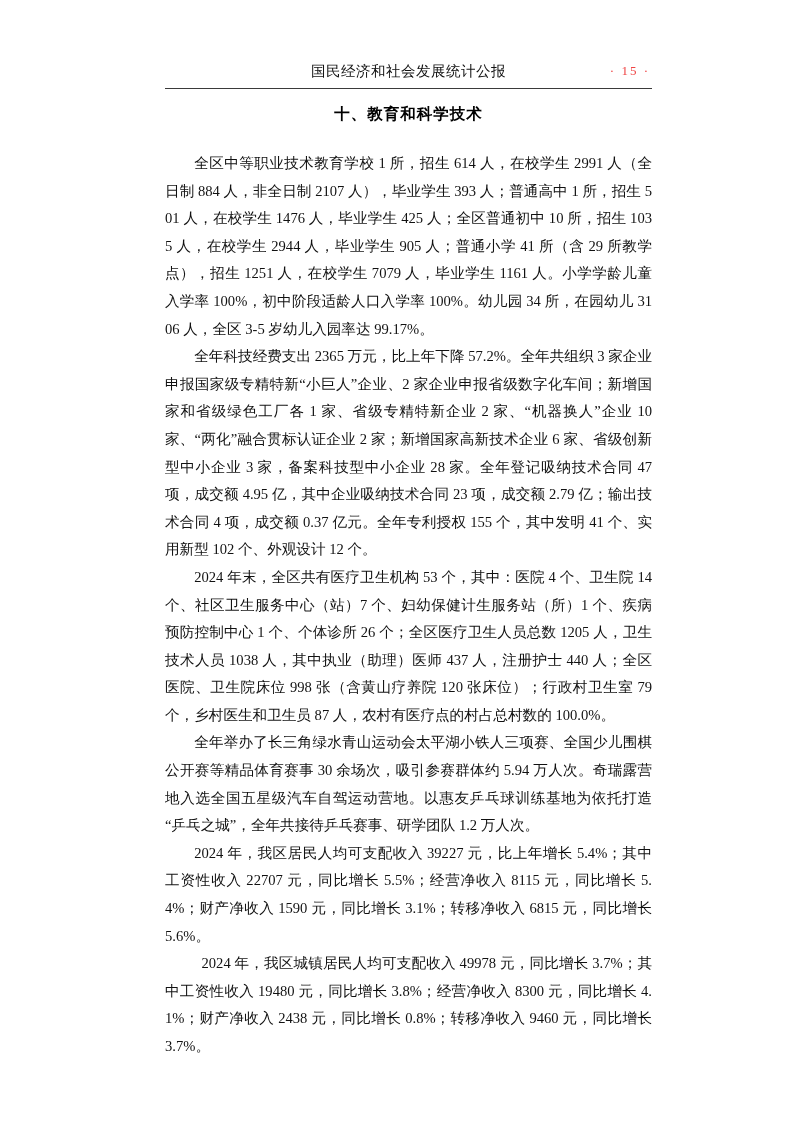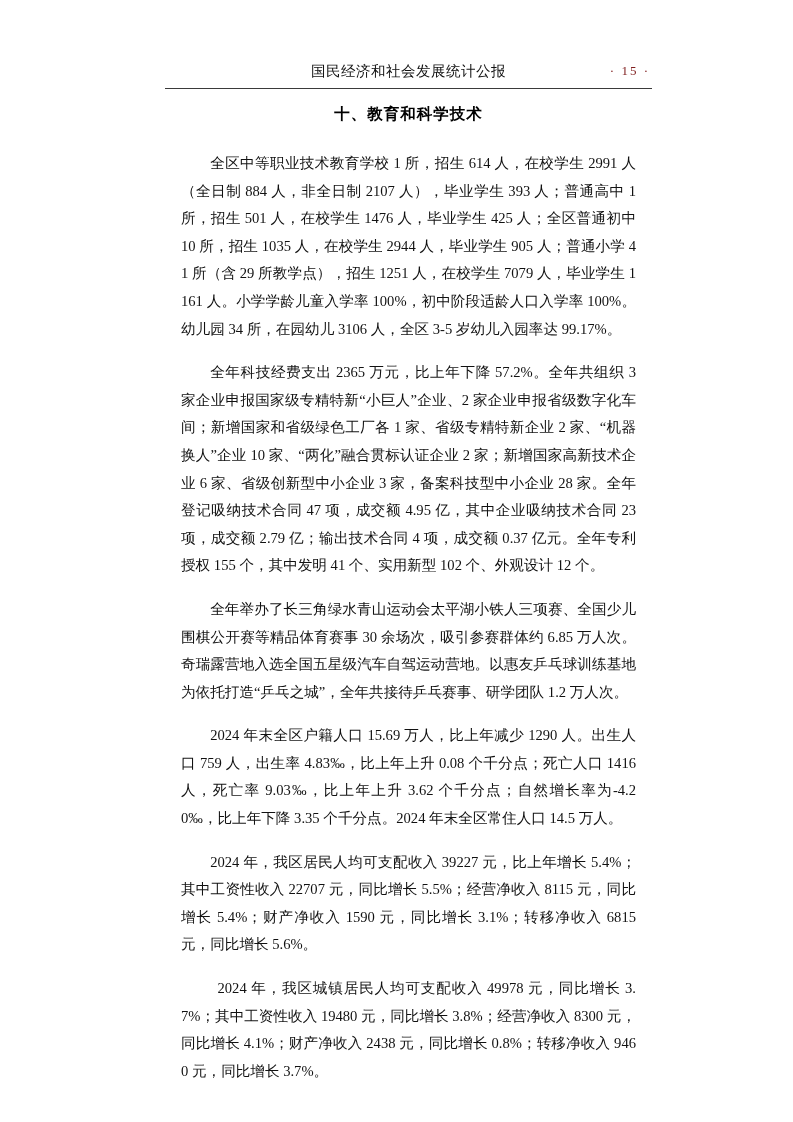--- a/index.html
+++ b/index.html
@@ -28,21 +28,21 @@
     font-size: 14.5px;
     letter-spacing: 0.5px;
     color: #111111;
   }
   .doc-page-number {
     position: absolute;
     right: 2px;
     top: 1px;
     font-size: 13px;
     letter-spacing: 2px;
-    color: #7f1d1d;
+    color: #ef4444;
   }
   .header-rule {
     border: none;
     border-top: 1.6px solid #3a3a3a;
     margin: 4px 0 0 0;
   }
   .section-heading {
     font-family: Liberation Serif, serif;
     font-weight: bold;
     font-size: 15.5px;
@@ -52,21 +52,21 @@
     color: #000000;
   }
   .section-heading.first {
     margin-top: 15px;
   }
   .body-para {
     font-size: 14.6px;
     line-height: 27.6px;
     text-align: justify;
     text-indent: 2em;
-    margin: 16px;
+    margin: 0;
     color: #111111;
     word-break: break-all;
   }
   .body-para.indent-extra {
     text-indent: 2.5em;
   }
 </style>
 </head>
 <body>
 
@@ -79,22 +79,22 @@
 
   <hr class="header-rule">
 
   <section>
     <h2 class="section-heading first">十、教育和科学技术</h2>
     <p class="body-para">全区中等职业技术教育学校 1 所，招生 614 人，在校学生 2991 人（全日制 884 人，非全日制 2107 人），毕业学生 393 人；普通高中 1 所，招生 501 人，在校学生 1476 人，毕业学生 425 人；全区普通初中 10 所，招生 1035 人，在校学生 2944 人，毕业学生 905 人；普通小学 41 所（含 29 所教学点），招生 1251 人，在校学生 7079 人，毕业学生 1161 人。小学学龄儿童入学率 100%，初中阶段适龄人口入学率 100%。幼儿园 34 所，在园幼儿 3106 人，全区 3-5 岁幼儿入园率达 99.17%。</p>
     <p class="body-para">全年科技经费支出 2365 万元，比上年下降 57.2%。全年共组织 3 家企业申报国家级专精特新“小巨人”企业、2 家企业申报省级数字化车间；新增国家和省级绿色工厂各 1 家、省级专精特新企业 2 家、“机器换人”企业 10 家、“两化”融合贯标认证企业 2 家；新增国家高新技术企业 6 家、省级创新型中小企业 3 家，备案科技型中小企业 28 家。全年登记吸纳技术合同 47 项，成交额 4.95 亿，其中企业吸纳技术合同 23 项，成交额 2.79 亿；输出技术合同 4 项，成交额 0.37 亿元。全年专利授权 155 个，其中发明 41 个、实用新型 102 个、外观设计 12 个。</p>
   </section>
 
   <section>
-    <p class="body-para">全年举办了长三角绿水青山运动会太平湖小铁人三项赛、全国少儿围棋公开赛等精品体育赛事 30 余场次，吸引参赛群体约 6.85 万人次。奇瑞露营地入选全国五星级汽车自驾运动营地。以惠友乒乓球训练基地为依托打造“乒乓之城”，全年共接待乒乓赛事、研学团队 1.2 万人次。</p>
+    <p class="body-para">2024 年末，全区共有医疗卫生机构 53 个，其中：医院 4 个、卫生院 14 个、社区卫生服务中心（站）7 个、妇幼保健计生服务站（所）1 个、疾病预防控制中心 1 个、个体诊所 26 个；全区医疗卫生人员总数 1205 人，卫生技术人员 1038 人，其中执业（助理）医师 437 人，注册护士 440 人；全区医院、卫生院床位 998 张（含黄山疗养院 120 张床位）；行政村卫生室 79 个，乡村医生和卫生员 87 人，农村有医疗点的村占总村数的 100.0%。</p>
+    <p class="body-para">全年举办了长三角绿水青山运动会太平湖小铁人三项赛、全国少儿围棋公开赛等精品体育赛事 30 余场次，吸引参赛群体约 5.94 万人次。奇瑞露营地入选全国五星级汽车自驾运动营地。以惠友乒乓球训练基地为依托打造“乒乓之城”，全年共接待乒乓赛事、研学团队 1.2 万人次。</p>
   </section>
 
   <section>
-    <p class="body-para">2024 年末全区户籍人口 15.69 万人，比上年减少 1290 人。出生人口 759 人，出生率 4.83‰，比上年上升 0.08 个千分点；死亡人口 1416 人，死亡率 9.03‰，比上年上升 3.62 个千分点；自然增长率为-4.20‰，比上年下降 3.35 个千分点。2024 年末全区常住人口 14.5 万人。</p>
     <p class="body-para">2024 年，我区居民人均可支配收入 39227 元，比上年增长 5.4%；其中工资性收入 22707 元，同比增长 5.5%；经营净收入 8115 元，同比增长 5.4%；财产净收入 1590 元，同比增长 3.1%；转移净收入 6815 元，同比增长 5.6%。</p>
     <p class="body-para indent-extra">2024 年，我区城镇居民人均可支配收入 49978 元，同比增长 3.7%；其中工资性收入 19480 元，同比增长 3.8%；经营净收入 8300 元，同比增长 4.1%；财产净收入 2438 元，同比增长 0.8%；转移净收入 9460 元，同比增长 3.7%。</p>
   </section>
 
 </div>
 
 </body></html>

